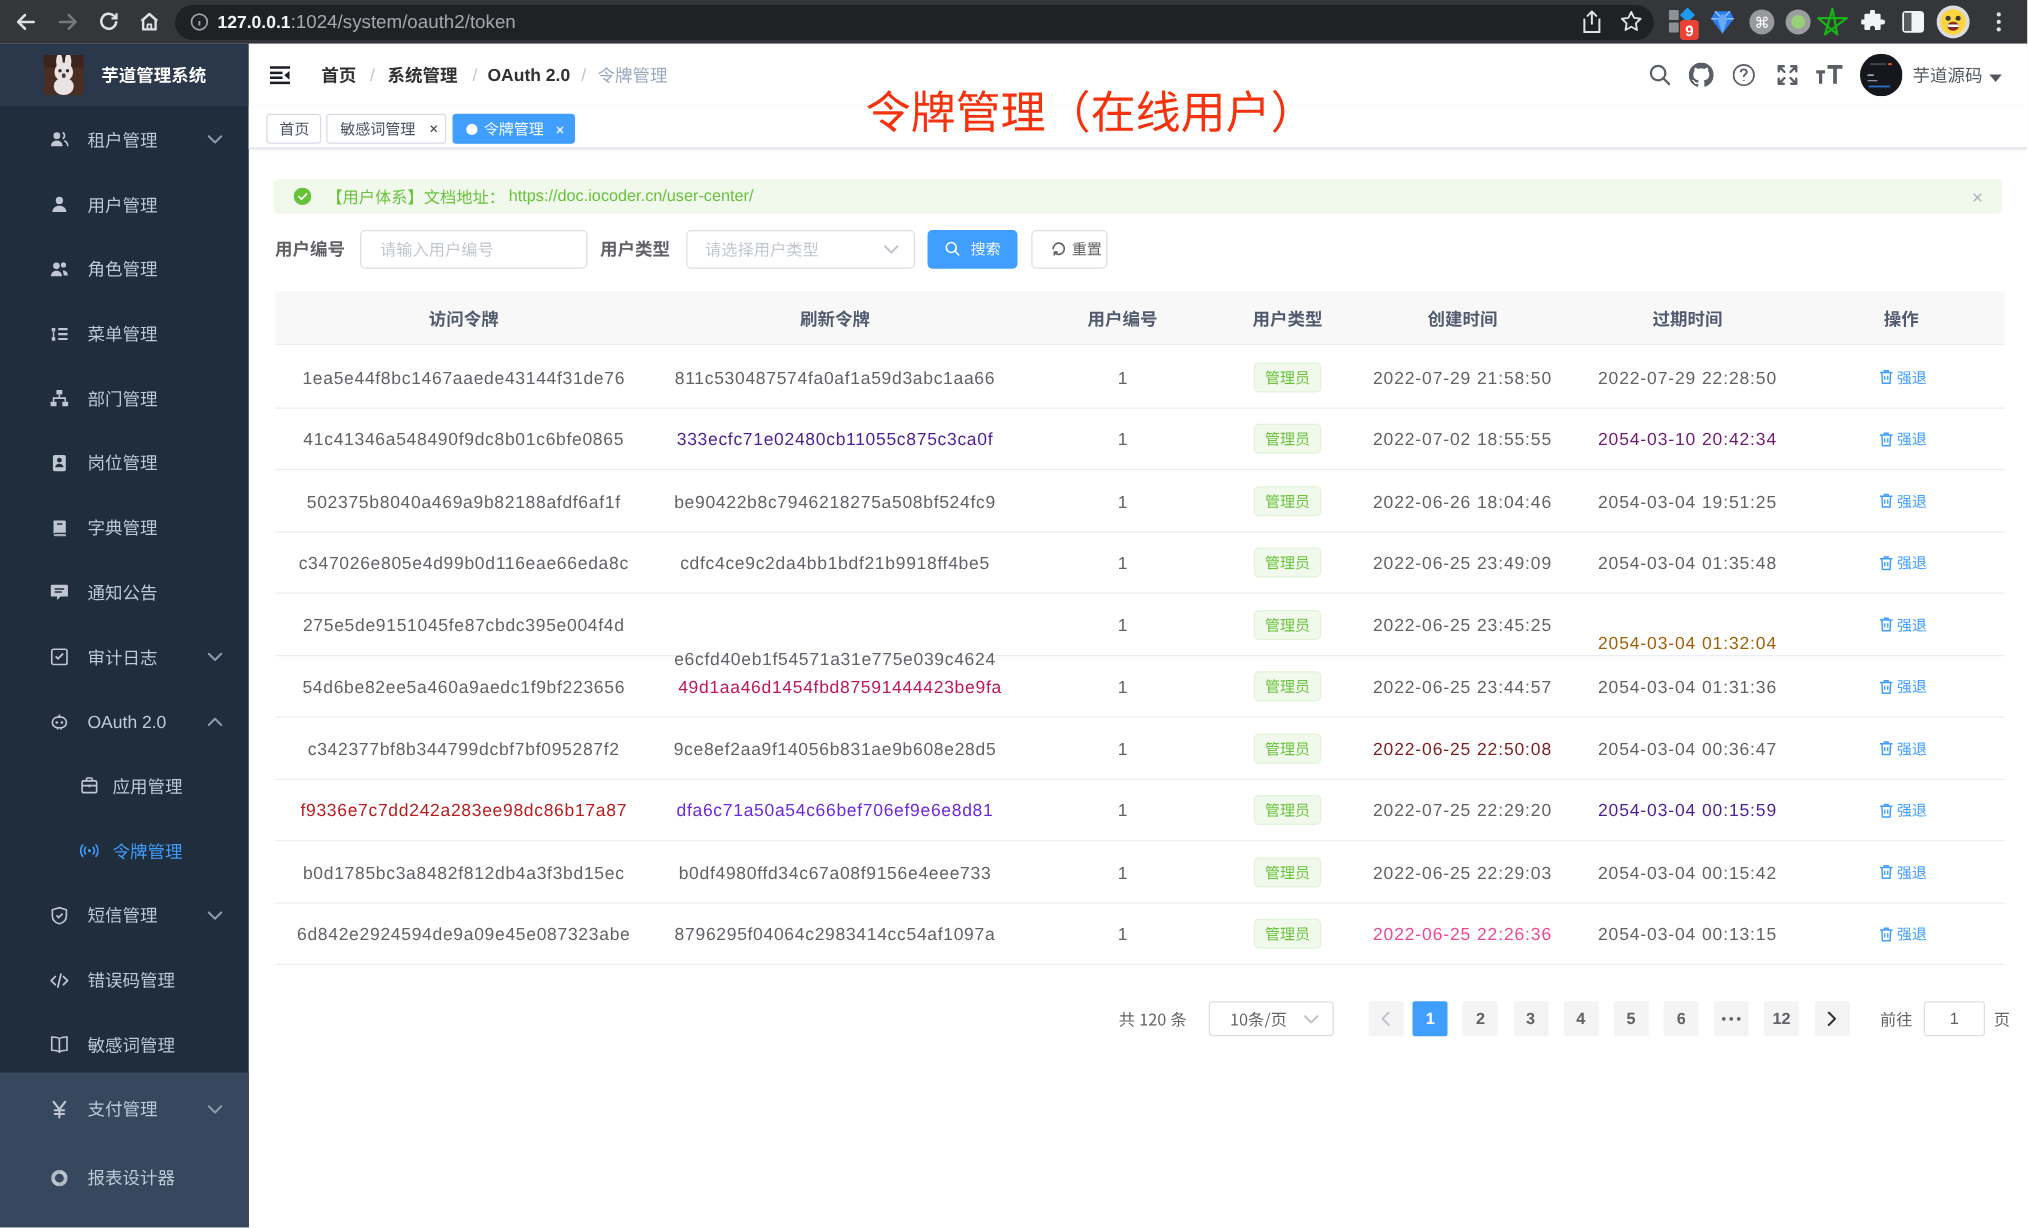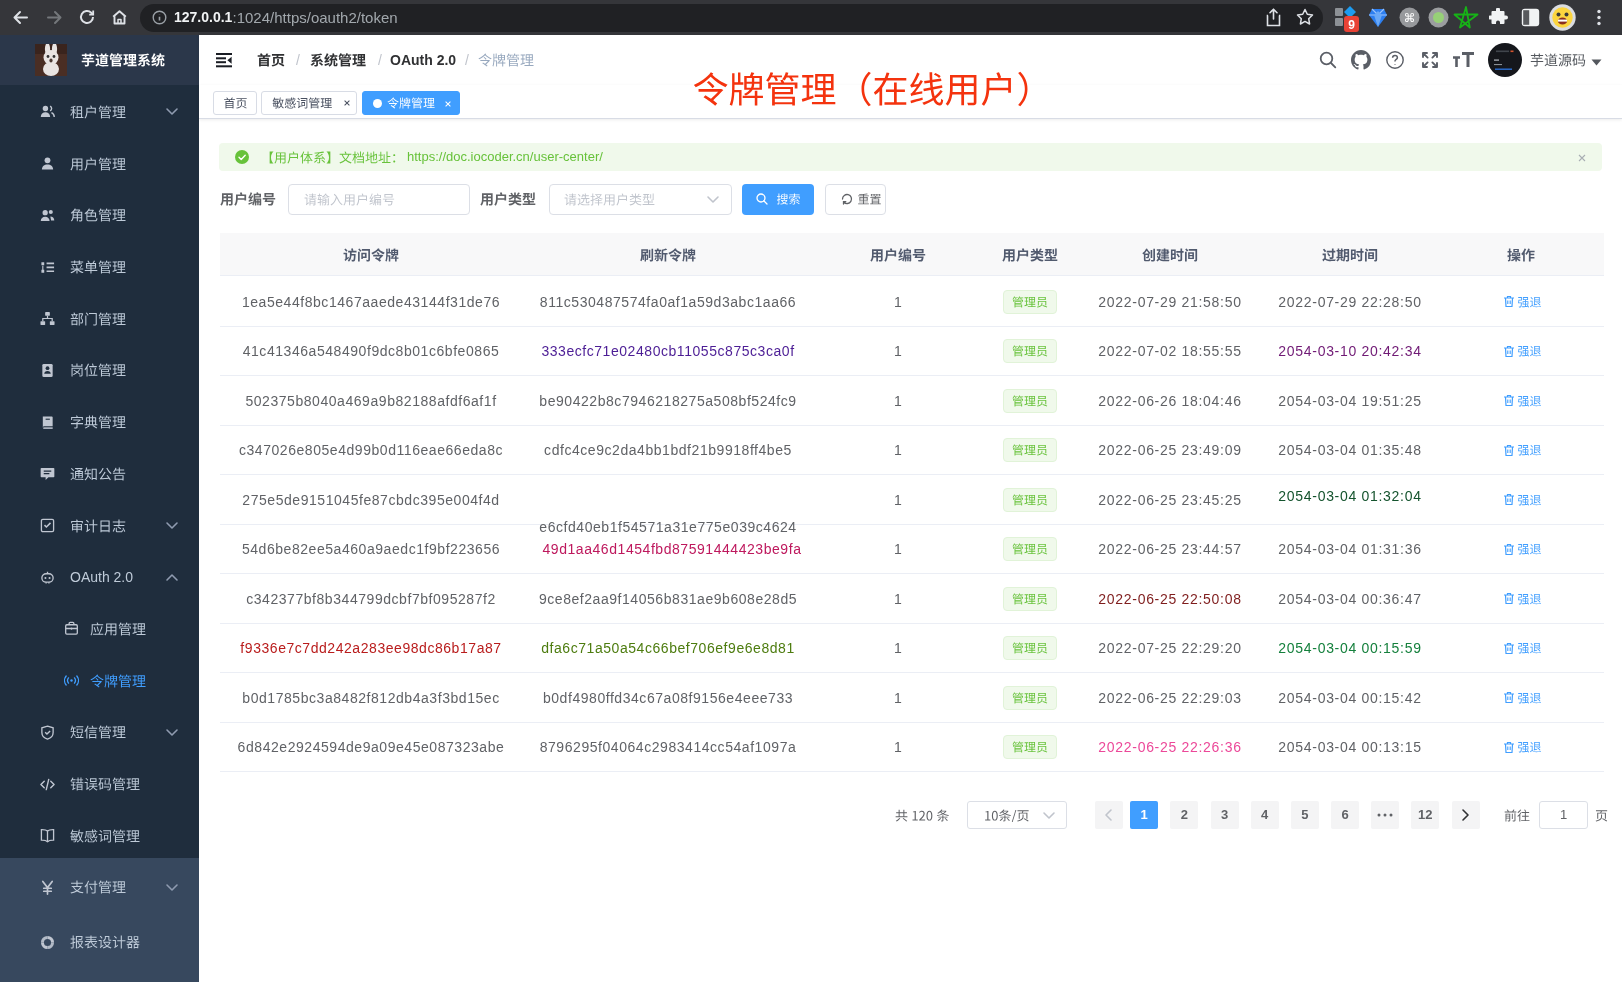--- a/index.html
+++ b/index.html
@@ -133,21 +133,21 @@
   </svg>
 <svg class="abs" style="left:110px;top:8px" width="19" height="19" viewBox="0 0 19 19" fill="none" stroke="#dee1e6" stroke-width="1.9" stroke-linejoin="round">
     <path d="M3.2 8.8L9.5 3.2L15.8 8.8M4.5 7.8V15.5H14.5V7.8"></path>
     <path d="M8 15.5v-4h3v4" stroke-width="1.5"></path>
   </svg>
 <svg class="abs" style="left:152px;top:10px" width="15" height="15" viewBox="0 0 15 15" fill="none" stroke="#9aa0a6" stroke-width="1.4">
     <circle cx="7.5" cy="7.5" r="6.3"></circle>
     <path d="M7.5 6.8v3.6M7.5 4.6v.2" stroke-width="1.6"></path>
   </svg>
 <div style="position:absolute;top:7.4px;font:bold 14px 'Liberation Sans',sans-serif;color:#f1f3f4;line-height:20px;white-space:pre;left:174.0px;transform:translateZ(0)">127.0.0.1</div>
-<div style="position:absolute;top:6.8px;font:normal 15px 'Liberation Sans',sans-serif;color:#a2a8ad;line-height:21px;white-space:pre;left:232.5px;transform:translateZ(0)">:1024/https/oauth2/token</div>
+<div style="position:absolute;top:6.8px;font:normal 15px 'Liberation Sans',sans-serif;color:#a2a8ad;line-height:21px;white-space:pre;left:232.5px;transform:translateZ(0)">:1024/system/oauth2/token</div>
 <svg class="abs" style="left:1265px;top:8px" width="17" height="19" viewBox="0 0 17 19" fill="none" stroke="#dee1e6" stroke-width="1.6">
     <path d="M3 7.5H2.5V17.5H14.5V7.5H14"></path>
     <path d="M8.5 1.5V11M8.5 1.2L5 4.7M8.5 1.2L12 4.7" stroke-linecap="round"></path>
   </svg>
 <svg class="abs" style="left:1296px;top:8px" width="18" height="18" viewBox="0 0 18 18" fill="none" stroke="#dee1e6" stroke-width="1.5" stroke-linejoin="round">
     <path d="M9 1.5L11.3 6.3L16.5 7L12.7 10.7L13.6 16L9 13.4L4.4 16L5.3 10.7L1.5 7L6.7 6.3Z"></path>
   </svg>
 <svg class="abs" style="left:1335px;top:6px" width="26" height="26" viewBox="0 0 26 26">
 <rect x="0" y="2" width="8" height="8" rx="1" fill="#8d9196"></rect>
     <rect x="0" y="12" width="8" height="8" rx="1" fill="#8d9196"></rect>
@@ -905,21 +905,21 @@
 <div style="position:absolute;left:1012.0px;top:493.8px;width:36.0px;height:12px;line-height:0">
     <svg width="36.0" height="12" viewBox="0 0 3000 1000">
       <g fill="#67c23a" transform="translate(0,880) scale(1,-1)">
         <use href="#q8" x="0"></use>
         <use href="#q9" x="1000"></use>
         <use href="#q99" x="2000"></use>
       </g>
     </svg>
   </div>
 <div style="position:absolute;top:489.7px;font:normal 14px 'Liberation Sans',sans-serif;color:#606266;line-height:20px;white-space:pre;letter-spacing:0.7px;left:1170.0px;transform:translateX(-50%) translateZ(0)">2022-06-25 23:45:25</div>
-<div style="position:absolute;top:486px;font:normal 14px 'Liberation Sans',sans-serif;color:#14532d;line-height:20px;white-space:pre;letter-spacing:0.7px;left:1350.0px;transform:translateX(-50%) translateZ(0)">2054-03-04 01:32:04</div>
+<div style="position:absolute;top:504px;font:normal 14px 'Liberation Sans',sans-serif;color:#a16207;line-height:20px;white-space:pre;letter-spacing:0.7px;left:1350.0px;transform:translateX(-50%) translateZ(0)">2054-03-04 01:32:04</div>
 <svg class="abs" style="left:1503.0px;top:493.2px" width="12" height="13" viewBox="0 0 12 13" fill="none" stroke="#409eff" stroke-width="1.2">
     <path d="M1 3h10M4.5 3V1.5h3V3M2.5 3l.5 8.5h6L9.5 3"></path>
     <path d="M4.8 5.5v3.5M7.2 5.5v3.5" stroke-width="1.1"></path>
   </svg>
 <div style="position:absolute;left:1517.0px;top:493.5px;width:25.0px;height:12px;line-height:0">
     <svg width="25.0" height="12" viewBox="0 0 2000 1000">
       <g fill="#409eff" transform="translate(0,880) scale(1,-1)">
         <use href="#q100" x="0"></use>
         <use href="#q101" x="1000"></use>
       </g>
@@ -976,34 +976,34 @@
 <div style="position:absolute;left:1517.0px;top:592.5px;width:25.0px;height:12px;line-height:0">
     <svg width="25.0" height="12" viewBox="0 0 2000 1000">
       <g fill="#409eff" transform="translate(0,880) scale(1,-1)">
         <use href="#q100" x="0"></use>
         <use href="#q101" x="1000"></use>
       </g>
     </svg>
   </div>
 <div class="abs" style="left:220px;top:672.0px;width:1384px;height:1px;background:#ebeef5"></div>
 <div style="position:absolute;top:638.2px;font:normal 14px 'Liberation Sans',sans-serif;color:#b91c1c;line-height:20px;white-space:pre;letter-spacing:0.55px;left:371.0px;transform:translateX(-50%) translateZ(0)">f9336e7c7dd242a283ee98dc86b17a87</div>
-<div style="position:absolute;top:638.2px;font:normal 14px 'Liberation Sans',sans-serif;color:#4d7c0f;line-height:20px;white-space:pre;letter-spacing:0.55px;left:668.0px;transform:translateX(-50%) translateZ(0)">dfa6c71a50a54c66bef706ef9e6e8d81</div>
+<div style="position:absolute;top:638.2px;font:normal 14px 'Liberation Sans',sans-serif;color:#6d28d9;line-height:20px;white-space:pre;letter-spacing:0.55px;left:668.0px;transform:translateX(-50%) translateZ(0)">dfa6c71a50a54c66bef706ef9e6e8d81</div>
 <div style="position:absolute;top:638.2px;font:normal 14px 'Liberation Sans',sans-serif;color:#606266;line-height:20px;white-space:pre;left:898.0px;transform:translateX(-50%) translateZ(0)">1</div>
 <div class="abs" style="left:1003.0px;top:636.2px;width:54px;height:24px;background:#f0f9eb;border:1px solid #e1f3d8;border-radius:4px"></div>
 <div style="position:absolute;left:1012.0px;top:642.2px;width:36.0px;height:12px;line-height:0">
     <svg width="36.0" height="12" viewBox="0 0 3000 1000">
       <g fill="#67c23a" transform="translate(0,880) scale(1,-1)">
         <use href="#q8" x="0"></use>
         <use href="#q9" x="1000"></use>
         <use href="#q99" x="2000"></use>
       </g>
     </svg>
   </div>
 <div style="position:absolute;top:638.2px;font:normal 14px 'Liberation Sans',sans-serif;color:#606266;line-height:20px;white-space:pre;letter-spacing:0.7px;left:1170.0px;transform:translateX(-50%) translateZ(0)">2022-07-25 22:29:20</div>
-<div style="position:absolute;top:638.2px;font:normal 14px 'Liberation Sans',sans-serif;color:#15803d;line-height:20px;white-space:pre;letter-spacing:0.7px;left:1350.0px;transform:translateX(-50%) translateZ(0)">2054-03-04 00:15:59</div>
+<div style="position:absolute;top:638.2px;font:normal 14px 'Liberation Sans',sans-serif;color:#4c1d95;line-height:20px;white-space:pre;letter-spacing:0.7px;left:1350.0px;transform:translateX(-50%) translateZ(0)">2054-03-04 00:15:59</div>
 <svg class="abs" style="left:1503.0px;top:641.8px" width="12" height="13" viewBox="0 0 12 13" fill="none" stroke="#409eff" stroke-width="1.2">
     <path d="M1 3h10M4.5 3V1.5h3V3M2.5 3l.5 8.5h6L9.5 3"></path>
     <path d="M4.8 5.5v3.5M7.2 5.5v3.5" stroke-width="1.1"></path>
   </svg>
 <div style="position:absolute;left:1517.0px;top:642.0px;width:25.0px;height:12px;line-height:0">
     <svg width="25.0" height="12" viewBox="0 0 2000 1000">
       <g fill="#409eff" transform="translate(0,880) scale(1,-1)">
         <use href="#q100" x="0"></use>
         <use href="#q101" x="1000"></use>
       </g>

